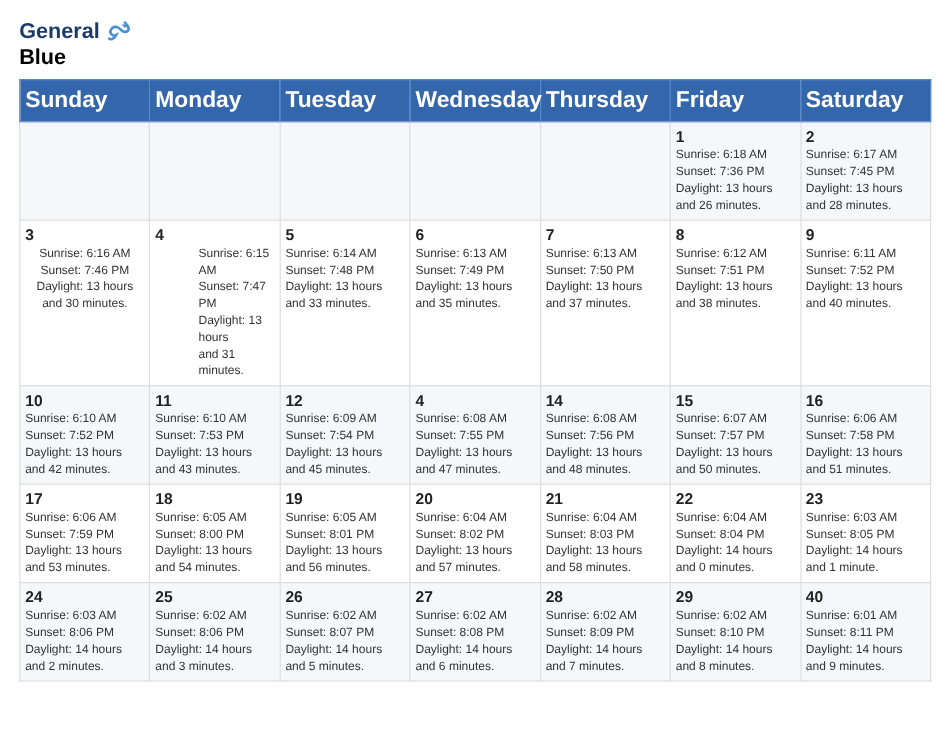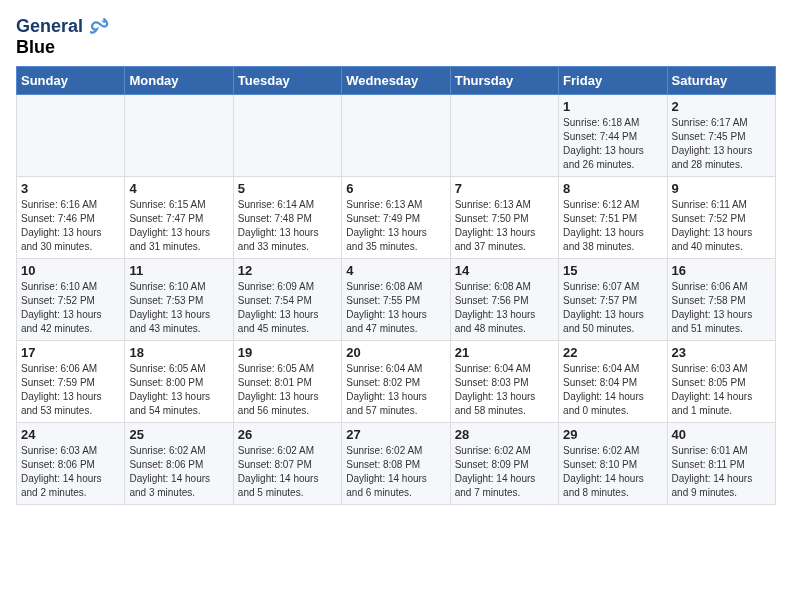--- a/index.html
+++ b/index.html
@@ -37,21 +37,21 @@
       width: 100%;
       border-collapse: collapse;
       table-layout: fixed;
     }
     thead tr {
       background-color: #3366aa;
       color: #fff;
     }
     thead th {
       padding: 6px 4px;
-      font-size: 13px;
+      font-size: 19px;
       font-weight: bold;
       text-align: left;
       border: 1px solid #5588cc;
     }
     tbody tr {
       border-bottom: 1px solid #ccc;
     }
     tbody td {
       vertical-align: top;
       padding: 4px 4px;
@@ -117,43 +117,43 @@
   <tbody id="calendar-body">
   <tr>
         <td></td>
         <td></td>
         <td></td>
         <td></td>
         <td></td>
         <td>
           <span class="day-number">1</span>
           <div class="cell-content" style="white-space: pre-line;">Sunrise: 6:18 AM
-Sunset: 7:44 PM
+Sunset: 7:36 PM
 Daylight: 13 hours
 and 26 minutes.</div>
         </td>
         <td>
           <span class="day-number">2</span>
           <div class="cell-content" style="white-space: pre-line;">Sunrise: 6:17 AM
 Sunset: 7:45 PM
 Daylight: 13 hours
 and 28 minutes.</div>
         </td>
       </tr>
       <tr>
         <td>
           <span class="day-number">3</span>
-          <div class="cell-content" style="white-space: pre-line;">Sunrise: 6:16 AM
+          <div class="cell-content" style="white-space: pre-line; text-align: center;">Sunrise: 6:16 AM
 Sunset: 7:46 PM
 Daylight: 13 hours
 and 30 minutes.</div>
         </td>
         <td>
           <span class="day-number">4</span>
-          <div class="cell-content" style="white-space: pre-line;">Sunrise: 6:15 AM
+          <div class="cell-content" style="white-space: pre-line; margin-left: 36px;">Sunrise: 6:15 AM
 Sunset: 7:47 PM
 Daylight: 13 hours
 and 31 minutes.</div>
         </td>
         <td>
           <span class="day-number">5</span>
           <div class="cell-content" style="white-space: pre-line;">Sunrise: 6:14 AM
 Sunset: 7:48 PM
 Daylight: 13 hours
 and 33 minutes.</div>

